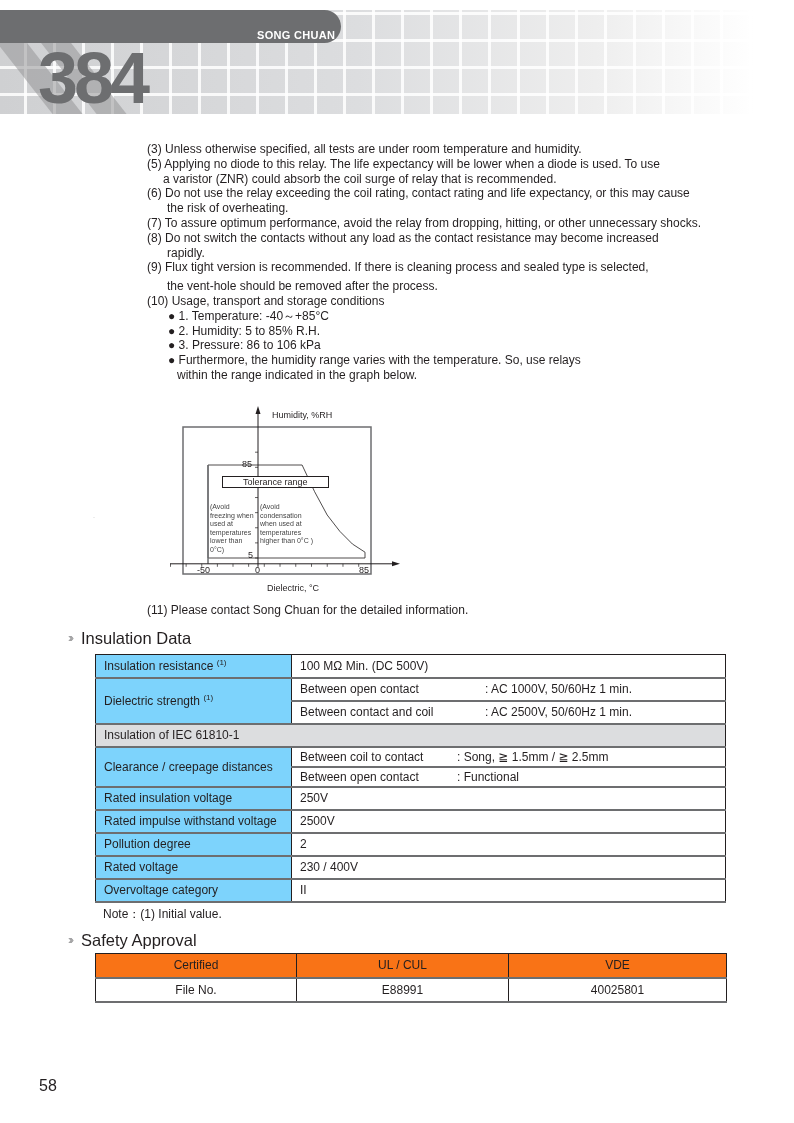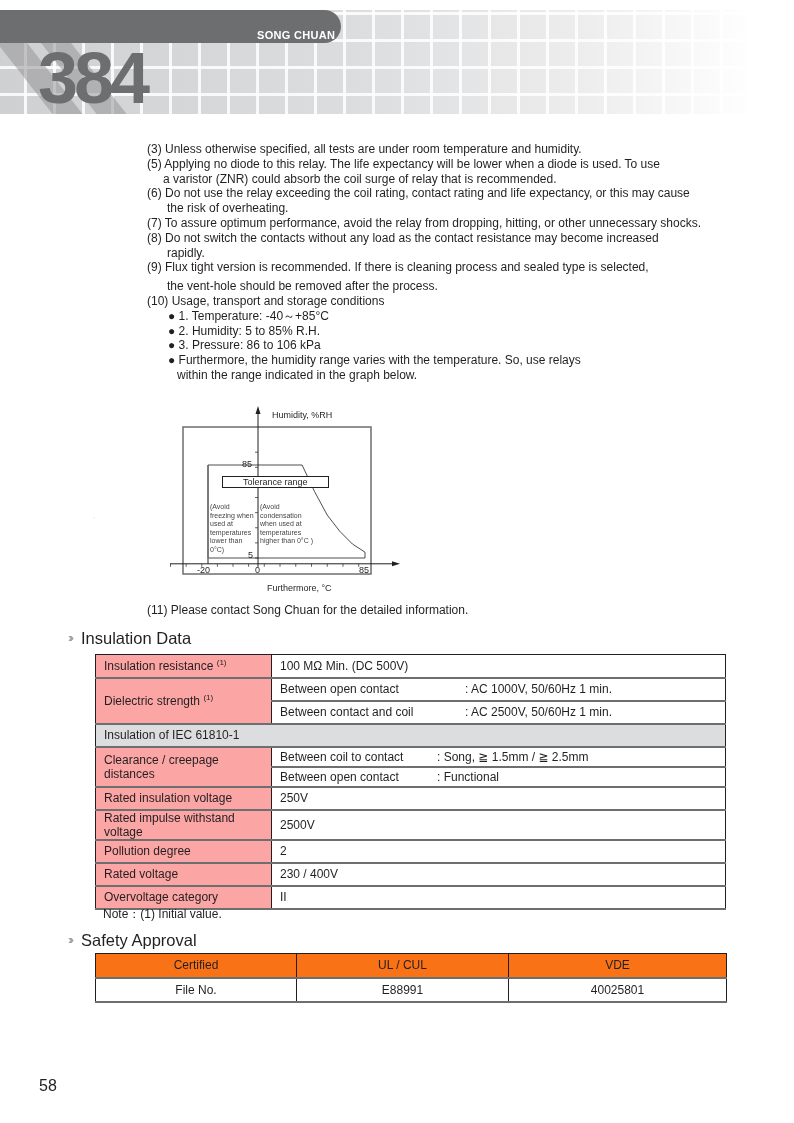--- a/index.html
+++ b/index.html
@@ -43,21 +43,21 @@
   .dot { position: absolute; left: 93px; top: 514px; font-size: 6px; color: #888; }
 
   
   .sec { position: absolute; left: 68px; font-size: 16.5px; color: #231f20; }
   .sec .chev-ic { font-size: 12px; color: #9a9a9c; letter-spacing: -3px; margin-right: 10px; vertical-align: 2px; }
 
   
   table { border-collapse: collapse; position: absolute; font-size: 12px; }
   .ins { left: 95px; top: 654px; width: 631px; }
   .ins td { border: 1px solid #231f20; border-bottom: 2px solid #6d6e70; height: 23px; padding: 0 8px; vertical-align: middle; }
-  .ins td.lbl { background: #fca5a5; width: 176px; }
+  .ins td.lbl { background: #7dd3fc; width: 196px; }
   .ins td.full { background: #dcdddf; }
   .ins sup { font-size: 8px; vertical-align: 5px; }
   .ins .k { display: inline-block; width: 185px; }
   .ins .k2 { display: inline-block; width: 157px; }
 
   .note-init { position: absolute; left: 103px; top: 906px; font-size: 12px; }
 
   
   .saf { left: 95px; top: 953px; width: 632px; }
   .saf td { border: 1px solid #231f20; border-bottom: 2px solid #6d6e70; height: 24px; text-align: center; vertical-align: middle; }
@@ -127,24 +127,24 @@
       <line x1="85" y1="157.9875" x2="88" y2="157.9875" stroke="#231f20" stroke-width="0.7"></line>
       <line x1="85" y1="142.875" x2="88" y2="142.875" stroke="#231f20" stroke-width="0.7"></line>
       <line x1="85" y1="127.76250000000002" x2="88" y2="127.76250000000002" stroke="#231f20" stroke-width="0.7"></line>
       <line x1="85" y1="112.65" x2="88" y2="112.65" stroke="#231f20" stroke-width="0.7"></line>
       <line x1="85" y1="97.53750000000001" x2="88" y2="97.53750000000001" stroke="#231f20" stroke-width="0.7"></line>
       <line x1="85" y1="82.42500000000001" x2="88" y2="82.42500000000001" stroke="#231f20" stroke-width="0.7"></line>
       <line x1="85" y1="67.3125" x2="88" y2="67.3125" stroke="#231f20" stroke-width="0.7"></line>
       <line x1="85" y1="52.2" x2="88" y2="52.2" stroke="#231f20" stroke-width="0.7"></line>
     </svg>
   <div class="t" style="left:102px;top:10px;">Humidity, %RH</div>
-  <div class="t" style="left:97px;top:183px;">Furthermore, °C</div>
+  <div class="t" style="left:97px;top:183px;">Dielectric, °C</div>
   <div class="t" id="ytick85" style="left: 72px; top: 58.9875px;">85</div>
   <div class="t" id="ytick5" style="left: 78px; top: 149.988px;">5</div>
-  <div class="t" id="xtickm40" style="left: 27px; top: 164.8px;">-20</div>
+  <div class="t" id="xtickm40" style="left: 27px; top: 164.8px;">-50</div>
   <div class="t" id="xtick0" style="left: 85px; top: 164.8px;">0</div>
   <div class="t" id="xtick85" style="left: 189px; top: 164.8px;">85</div>
   <div class="t" style="left:52px;top:76px;border:1px solid #231f20;padding:0 20px;font-size:9px;background:#fff;">Tolerance range</div>
   <div class="small" style="left:40px;top:103px;"><span id="ann0">(Avoid<br>freezing when<br>used at<br>temperatures<br>lower than<br>0°C)</span></div>
   <div class="small" style="left:90px;top:103px;"><span id="ann1">(Avoid<br>condensation<br>when used at<br>temperatures<br>higher than 0°C )</span></div>
 </div>
 
 <div class="note11">(11) Please contact Song Chuan for the detailed information.</div>
 
 <div class="sec" style="top:629px;">

